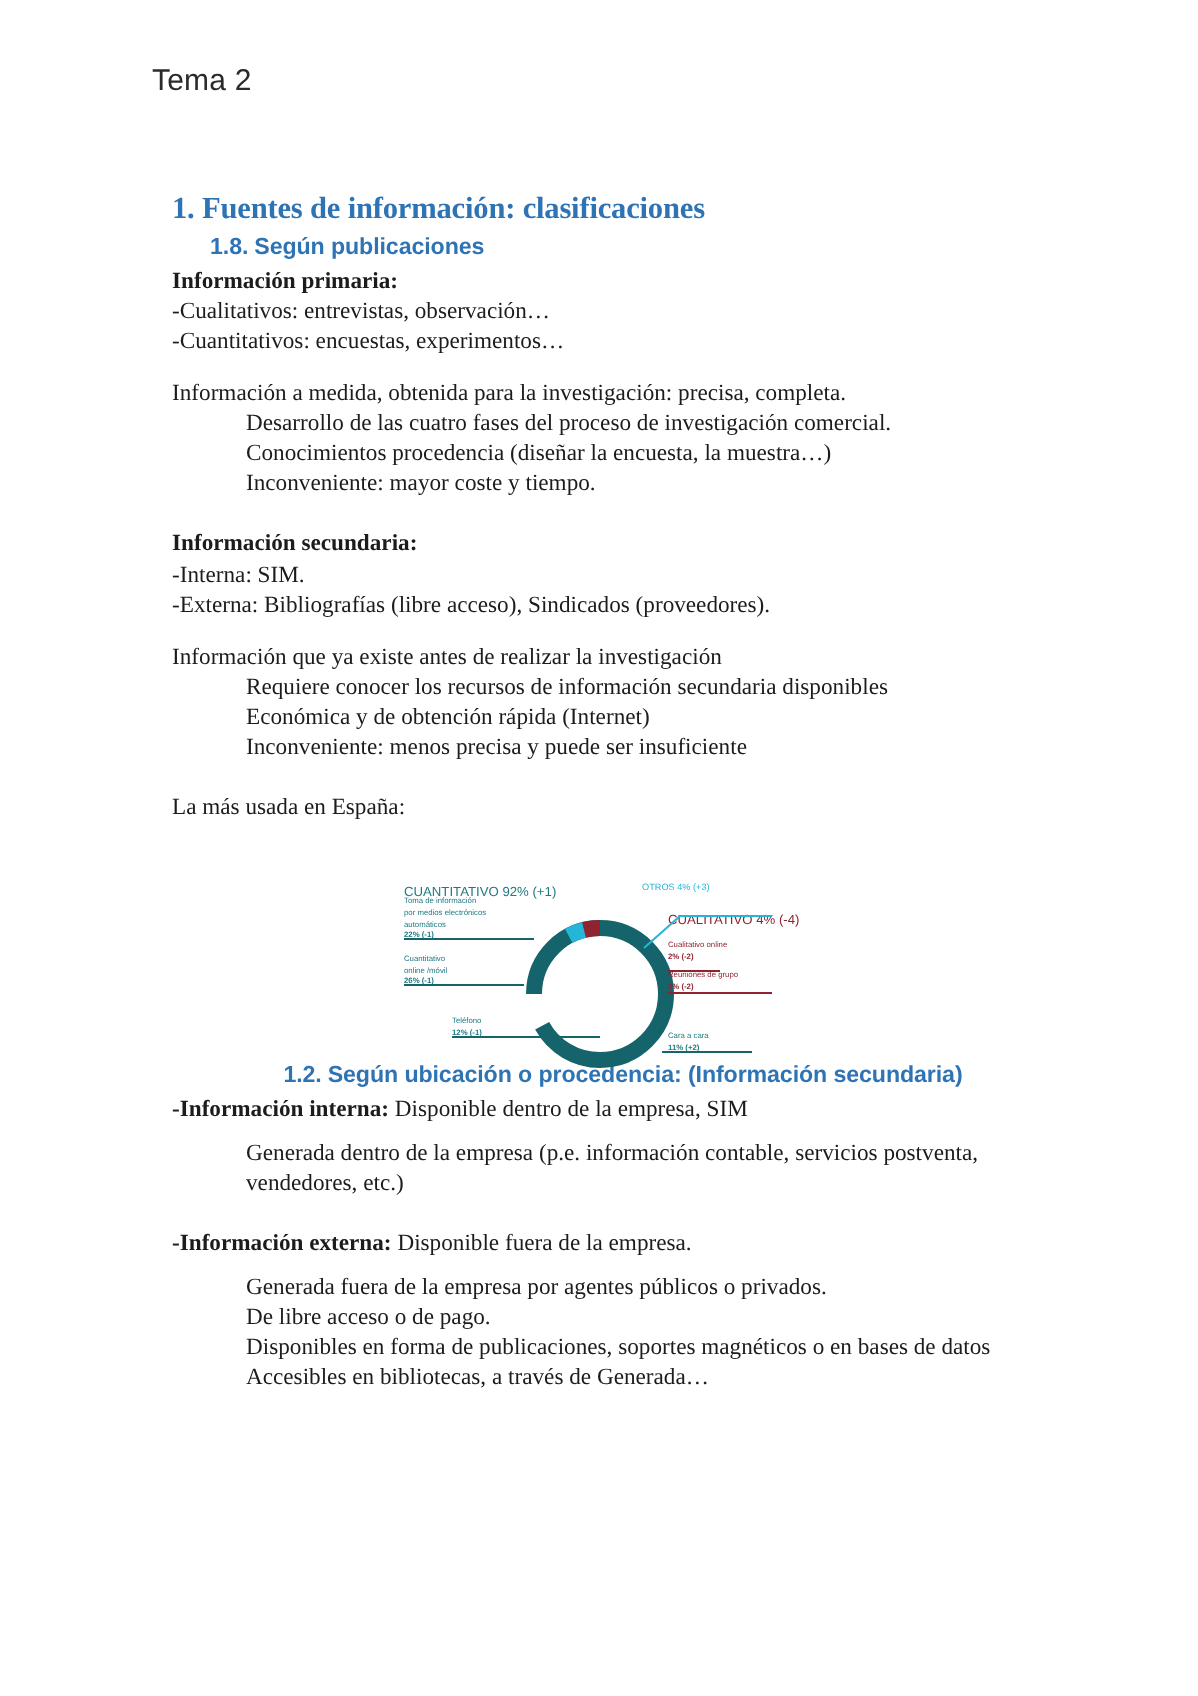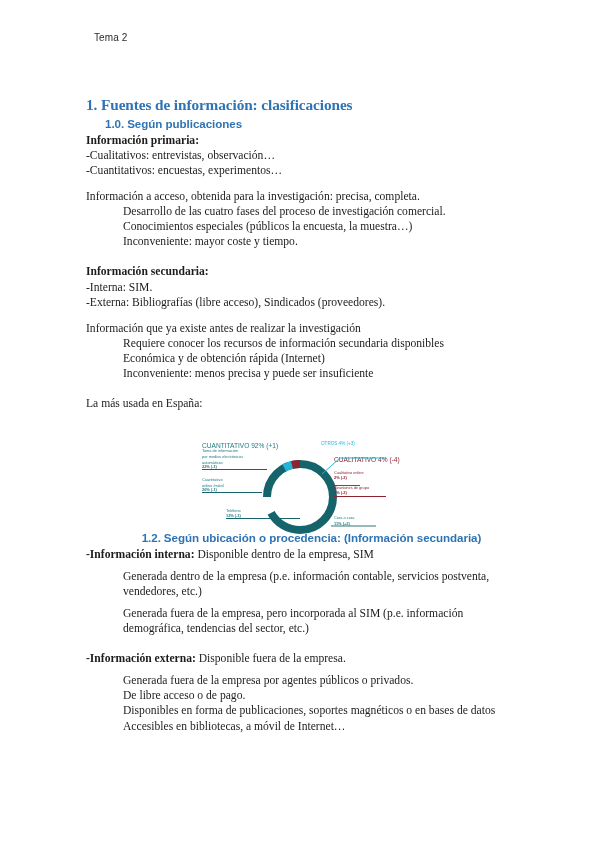--- a/index.html
+++ b/index.html
@@ -15,24 +15,24 @@
     position: relative;
     width: 599px;
     height: 848px;
     background: #ffffff;
     overflow: hidden;
   }
 
   
   .tema {
     position: absolute;
-    left: 94px;
+    left: 76px;
     top: 32px;
     font-family: "Liberation Sans", sans-serif;
-    font-size: 10px;
+    font-size: 15px;
     color: #2b2b2b;
     letter-spacing: .1px;
     text-align: right;
   }
 
   
   .col {
     position: absolute;
     left: 86px;
     top: 96px;
@@ -88,30 +88,30 @@
 
 <div id="page">
 
   <div class="tema">Tema 2</div>
 
   <div class="col">
 
     <h1 class="sec">1. Fuentes de información: clasificaciones</h1>
 
     <h2 class="sub">
-      <span class="num">1.0.</span><span>Según publicaciones</span>
+      <span class="num">1.8.</span><span>Según publicaciones</span>
     </h2>
 
     <p class="b">Información primaria:</p>
     <p>-Cualitativos: entrevistas, observación…</p>
     <p>-Cuantitativos: encuestas, experimentos…</p>
 
-    <p class="gap">Información a acceso, obtenida para la investigación: precisa, completa.</p>
+    <p class="gap">Información a medida, obtenida para la investigación: precisa, completa.</p>
     <p class="ind">Desarrollo de las cuatro fases del proceso de investigación comercial.</p>
-    <p class="ind">Conocimientos especiales (públicos la encuesta, la muestra…)</p>
+    <p class="ind">Conocimientos procedencia (diseñar la encuesta, la muestra…)</p>
     <p class="ind">Inconveniente: mayor coste y tiempo.</p>
 
     <p class="b gap-lg">Información secundaria:</p>
     <p>-Interna: SIM.</p>
     <p>-Externa: Bibliografías (libre acceso), Sindicados (proveedores).</p>
 
     <p class="gap">Información que ya existe antes de realizar la investigación</p>
     <p class="ind">Requiere conocer los recursos de información secundaria disponibles</p>
     <p class="ind">Económica y de obtención rápida (Internet)</p>
     <p class="ind">Inconveniente: menos precisa y puede ser insuficiente</p>
@@ -119,27 +119,26 @@
     <p class="gap-lg">La más usada en España:</p>
 
     <div style="height:120px"></div>
 
     <h2 class="sub h2-gap">
       <span class="num">1.2.</span><span>Según ubicación o procedencia: (Información secundaria)</span>
     </h2>
 
     <p><span class="lead">-Información interna:</span><span> Disponible dentro de la empresa, SIM</span></p>
     <p class="ind gap-sm">Generada dentro de la empresa (p.e. información contable, servicios postventa, vendedores, etc.)</p>
-    <p class="ind gap-sm">Generada fuera de la empresa, pero incorporada al SIM (p.e. información demográfica, tendencias del sector, etc.)</p>
 
     <p class="gap-lg"><span class="lead">-Información externa:</span><span> Disponible fuera de la empresa.</span></p>
     <p class="ind gap-sm">Generada fuera de la empresa por agentes públicos o privados.</p>
     <p class="ind">De libre acceso o de pago.</p>
     <p class="ind">Disponibles en forma de publicaciones, soportes magnéticos o en bases de datos</p>
-    <p class="ind">Accesibles en bibliotecas, a móvil de Internet…</p>
+    <p class="ind">Accesibles en bibliotecas, a través de Generada…</p>
 
   </div>
 
   <div class="chartwrap">
     <svg width="210" height="118" viewBox="0 0 210 118">
 
       <text x="12" y="10" font-family="Liberation Sans, sans-serif" font-size="6.6" fill="#1f7a82">CUANTITATIVO 92% (+1)</text>
       <text x="131" y="7" font-family="Liberation Sans, sans-serif" font-size="4.6" fill="#25b5d8">OTROS 4% (+3)</text>
       <text x="144" y="24" font-family="Liberation Sans, sans-serif" font-size="6.6" fill="#8f2330">CUALITATIVO 4% (-4)</text>
 

